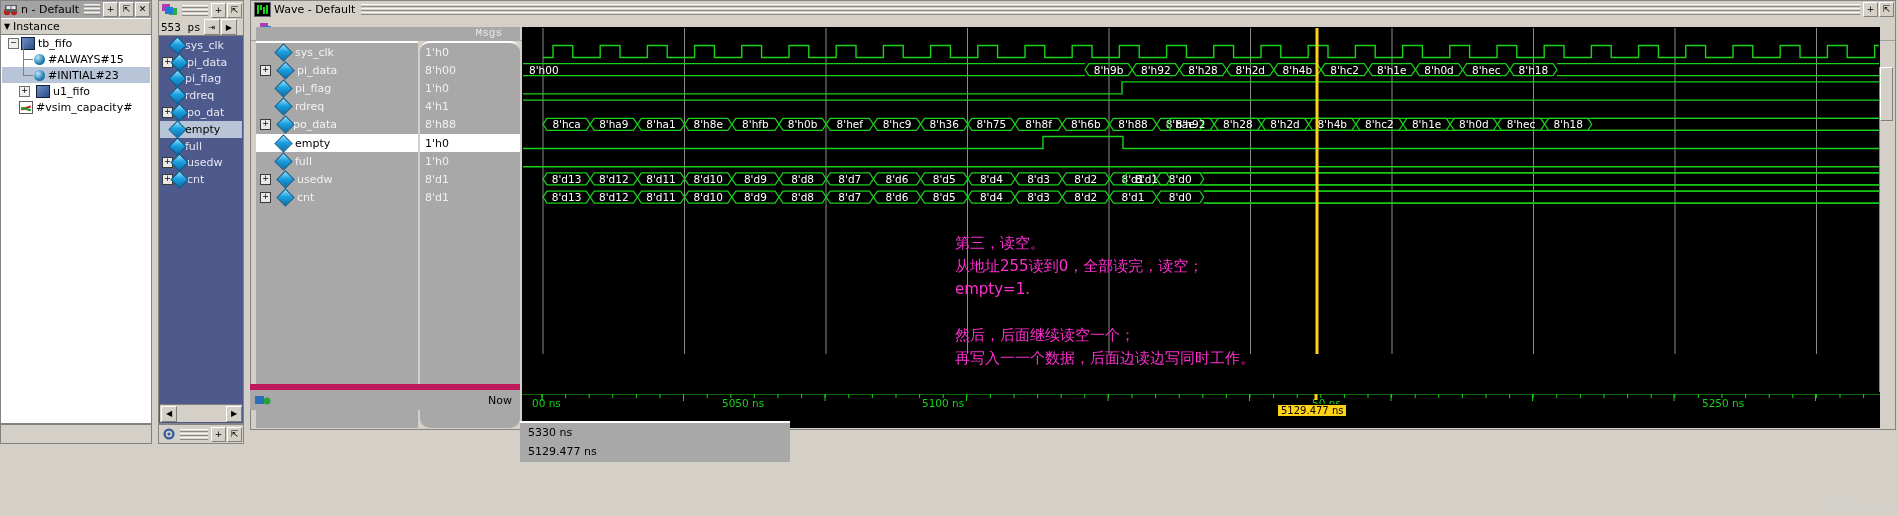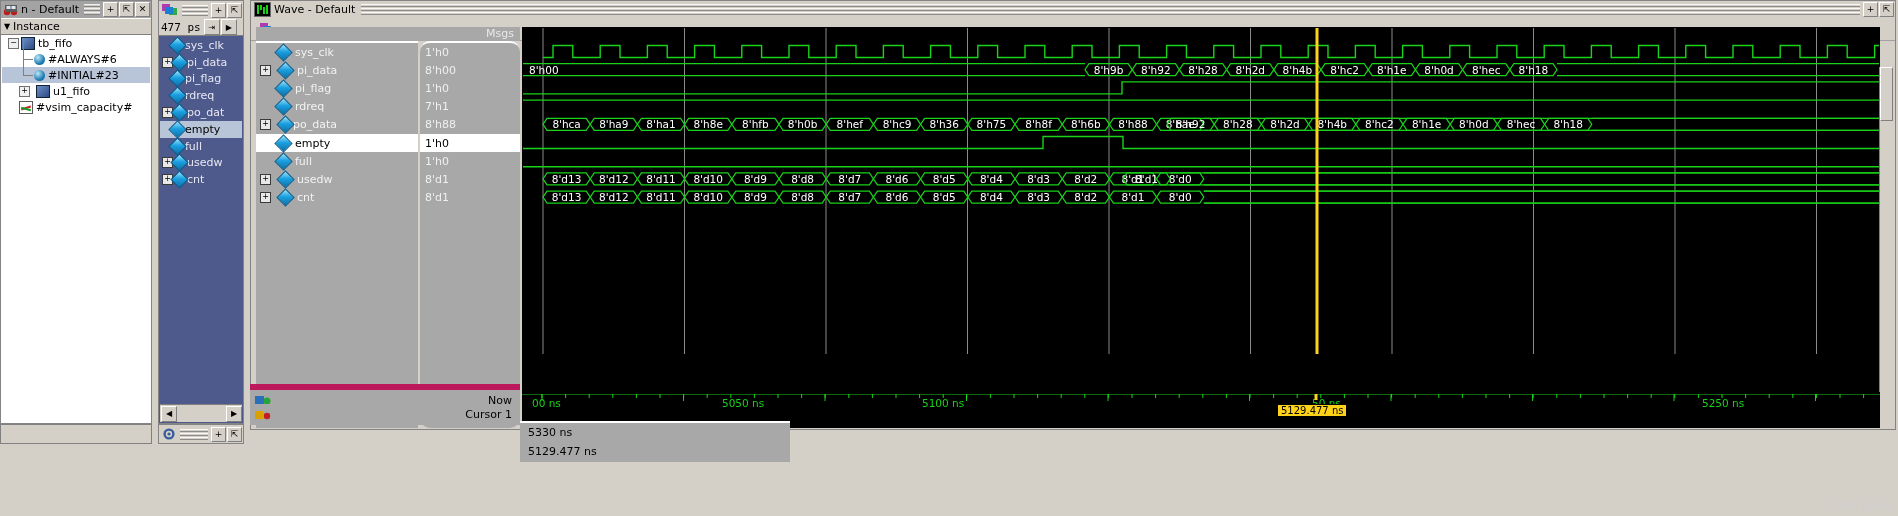--- a/index.html
+++ b/index.html
@@ -51,21 +51,21 @@
   #waveTitle{height:17px;display:flex;align-items:center;background:#d4d0c8;}
   #wvIcon{width:15px;height:13px;margin:1px 3px;background:#000;border:1px solid #6a6a6a;flex:none;position:relative;overflow:hidden;}
   #wvIcon i{position:absolute;background:#19d219;}
   #waveToolRow{height:22px;background:#d4d0c8;display:flex;align-items:center;border-bottom:1px solid #a0a0a0;}
   .mlIcon{width:16px;height:14px;margin-left:8px;flex:none;position:relative;}
   .caret{width:0;height:0;border-left:4px solid transparent;border-right:4px solid transparent;border-top:4px solid #000;margin-left:4px;flex:none;}
 
   .wavebody{position:absolute;left:1px;top:40px;right:1px;bottom:1px;background:#d4d0c8;}
   .namecol{position:absolute;left:4px;top:0;width:162px;bottom:0;background:#a8a8a8;border-top:2px solid #fff;}
   .valcol{position:absolute;left:168px;top:0;width:100px;bottom:0;background:#a8a8a8;border-top:2px solid #fff;border-radius:10px;}
-  .msgshdr{position:absolute;left:4px;top:-14px;width:264px;height:14px;background:#a8a8a8;color:#e8e8e8;font-size:11px;text-align:right;padding-right:6px;box-sizing:border-box;}
+  .msgshdr{position:absolute;left:4px;top:-14px;width:264px;height:14px;background:#a8a8a8;color:#e8e8e8;font-size:11px;text-align:right;padding-right:18px;box-sizing:border-box;font-family:Liberation Mono, monospace;}
   .wrow{height:18.2px;display:flex;align-items:center;font-size:11px;color:#f2f2f2;white-space:nowrap;}
   .wrow.sel{background:#ffffff;color:#000;}
   .vrow{height:18.2px;display:flex;align-items:center;font-size:11px;color:#f0f0f0;padding-left:5px;white-space:nowrap;font-family:"DejaVu Sans","Liberation Sans",sans-serif;}
   .vrow.sel{background:#ffffff;color:#000;}
 
   .wavearea{position:absolute;left:270px;top:-14px;right:14px;bottom:34px;background:#000;border:1px solid #000;overflow:hidden;}
   .wavesvg{position:absolute;left:0;top:0;}
   .rulerarea{position:absolute;left:270px;right:14px;bottom:0;height:34px;background:#000;overflow:hidden;}
 
   .vscroll{position:absolute;right:1px;top:26px;bottom:36px;width:13px;background:#d4d0c8;border-left:1px solid #808080;}
@@ -111,21 +111,21 @@
     </div>
     <div class="tree">
       <div class="trow" style="padding-left:6px;">
         <span class="pm">−</span>
         <span class="ico-mod"></span>
         <span>tb_fifo</span>
       </div>
       <div class="trow" style="padding-left:21px;">
         <span class="tline"></span>
         <span class="ico-ball"></span>
-        <span>#ALWAYS#6</span>
+        <span>#ALWAYS#15</span>
       </div>
       <div class="trow sel" style="padding-left:21px;">
         <span class="tline"></span>
         <span class="ico-ball"></span>
         <span>#INITIAL#23</span>
       </div>
       <div class="trow" style="padding-left:17px;">
         <span class="pm">+</span>
         <span style="width:4px;flex:none;"></span>
         <span class="ico-mod"></span>
@@ -146,21 +146,21 @@
           <rect x="1" y="1" width="8" height="7" fill="#b03ab0"></rect>
           <rect x="8" y="5" width="8" height="7" fill="#2faa4a"></rect>
           <rect x="4" y="4" width="8" height="7" fill="#1a7fd4"></rect>
         </svg>
       </span>
       <span class="tb-dots"></span>
       <span class="tbtn">+</span>
       <span class="tbtn">⇱</span>
     </div>
     <div id="objBar">
-      <span class="t">477 ps</span>
+      <span class="t">553 ps</span>
       <span class="sqbtn">⇥</span>
       <span class="sqbtn">▶</span>
     </div>
     <div class="objlist">
         <div class="orow">
           <span class="pmGap"></span>
           <span class="diawrap">
             <span class="dia"></span>
           </span>
           <span>sys_clk</span>
@@ -328,21 +328,21 @@
             <span class="diawrap" style="margin-left: 8px;">
               <span class="dia"></span>
             </span>
             <span style="margin-left: 4px;">cnt</span>
           </div>
         </div>
       <div class="valcol">
           <div class="vrow">1'h0</div>
           <div class="vrow">8'h00</div>
           <div class="vrow">1'h0</div>
-          <div class="vrow">7'h1</div>
+          <div class="vrow">4'h1</div>
           <div class="vrow">8'h88</div>
           <div class="vrow sel">1'h0</div>
           <div class="vrow">1'h0</div>
           <div class="vrow">8'd1</div>
           <div class="vrow">8'd1</div>
         </div>
 
       <div class="wavearea">
         <svg class="wavesvg" id="wavesvg" width="1362" height="326">
             <line x1="20" y1="0" x2="20" y2="326" stroke="#8a8a8a" stroke-width="1"></line>
@@ -583,37 +583,34 @@
             <line x1="794" y1="0" x2="794" y2="6" stroke="#ffd21a" stroke-width="3"></line>
           </svg>
       </div>
 
       <div class="vscroll">
           <div class="vthumb"></div>
         </div>
     </div>
   </div>
 
+  <div class="annot" id="annotBlock" style="left: 955px; top: 232px; color: rgb(255, 47, 208);">第三，读空。
+从地址255读到0，全部读完，读空；
+empty=1.
+
+然后，后面继续读空一个；
+再写入一一个数据，后面边读边写同时工作。</div>
   <div class="credit">CSDN @向兴</div>
 
   <div class="nowrow">
     <span style="width:26px;height:16px;display:flex;align-items:center;justify-content:center;">
       <svg width="18" height="12" viewBox="0 0 18 12">
           <rect x="1" y="2" width="9" height="8" fill="#2b6fb8"></rect>
           <circle cx="13" cy="7" r="3.5" fill="#27a437"></circle>
         </svg>
     </span>
     <span style="flex:1;text-align:right;padding-right:8px;font-size:11px;color:#000;">Now</span>
   </div>
-  <div class="cursorrow">
-    <span style="width:26px;height:16px;display:flex;align-items:center;justify-content:center;">
-      <svg width="18" height="12" viewBox="0 0 18 12">
-          <rect x="1" y="2" width="8" height="8" fill="#d8a000"></rect>
-          <circle cx="13" cy="7" r="3.2" fill="#c02020"></circle>
-        </svg>
-    </span>
-    <span style="flex:1;text-align:right;padding-right:8px;font-size:11px;color:#000;">Cursor 1</span>
-  </div>
   <div class="statcell" style="position:absolute;left:520px;top:384px;width:270px;height:20px;border-top:2px solid #fff;padding-left:8px;">5330 ns</div>
   <div class="statcell" style="position:absolute;left:520px;top:404px;width:270px;height:21px;padding-left:8px;">5129.477 ns</div>
 
   <div class="cursorlbl" id="cursorTag" style="left: 1277px; top: 404px;">5129.477 ns</div>
 </div>
 
 </body></html>

